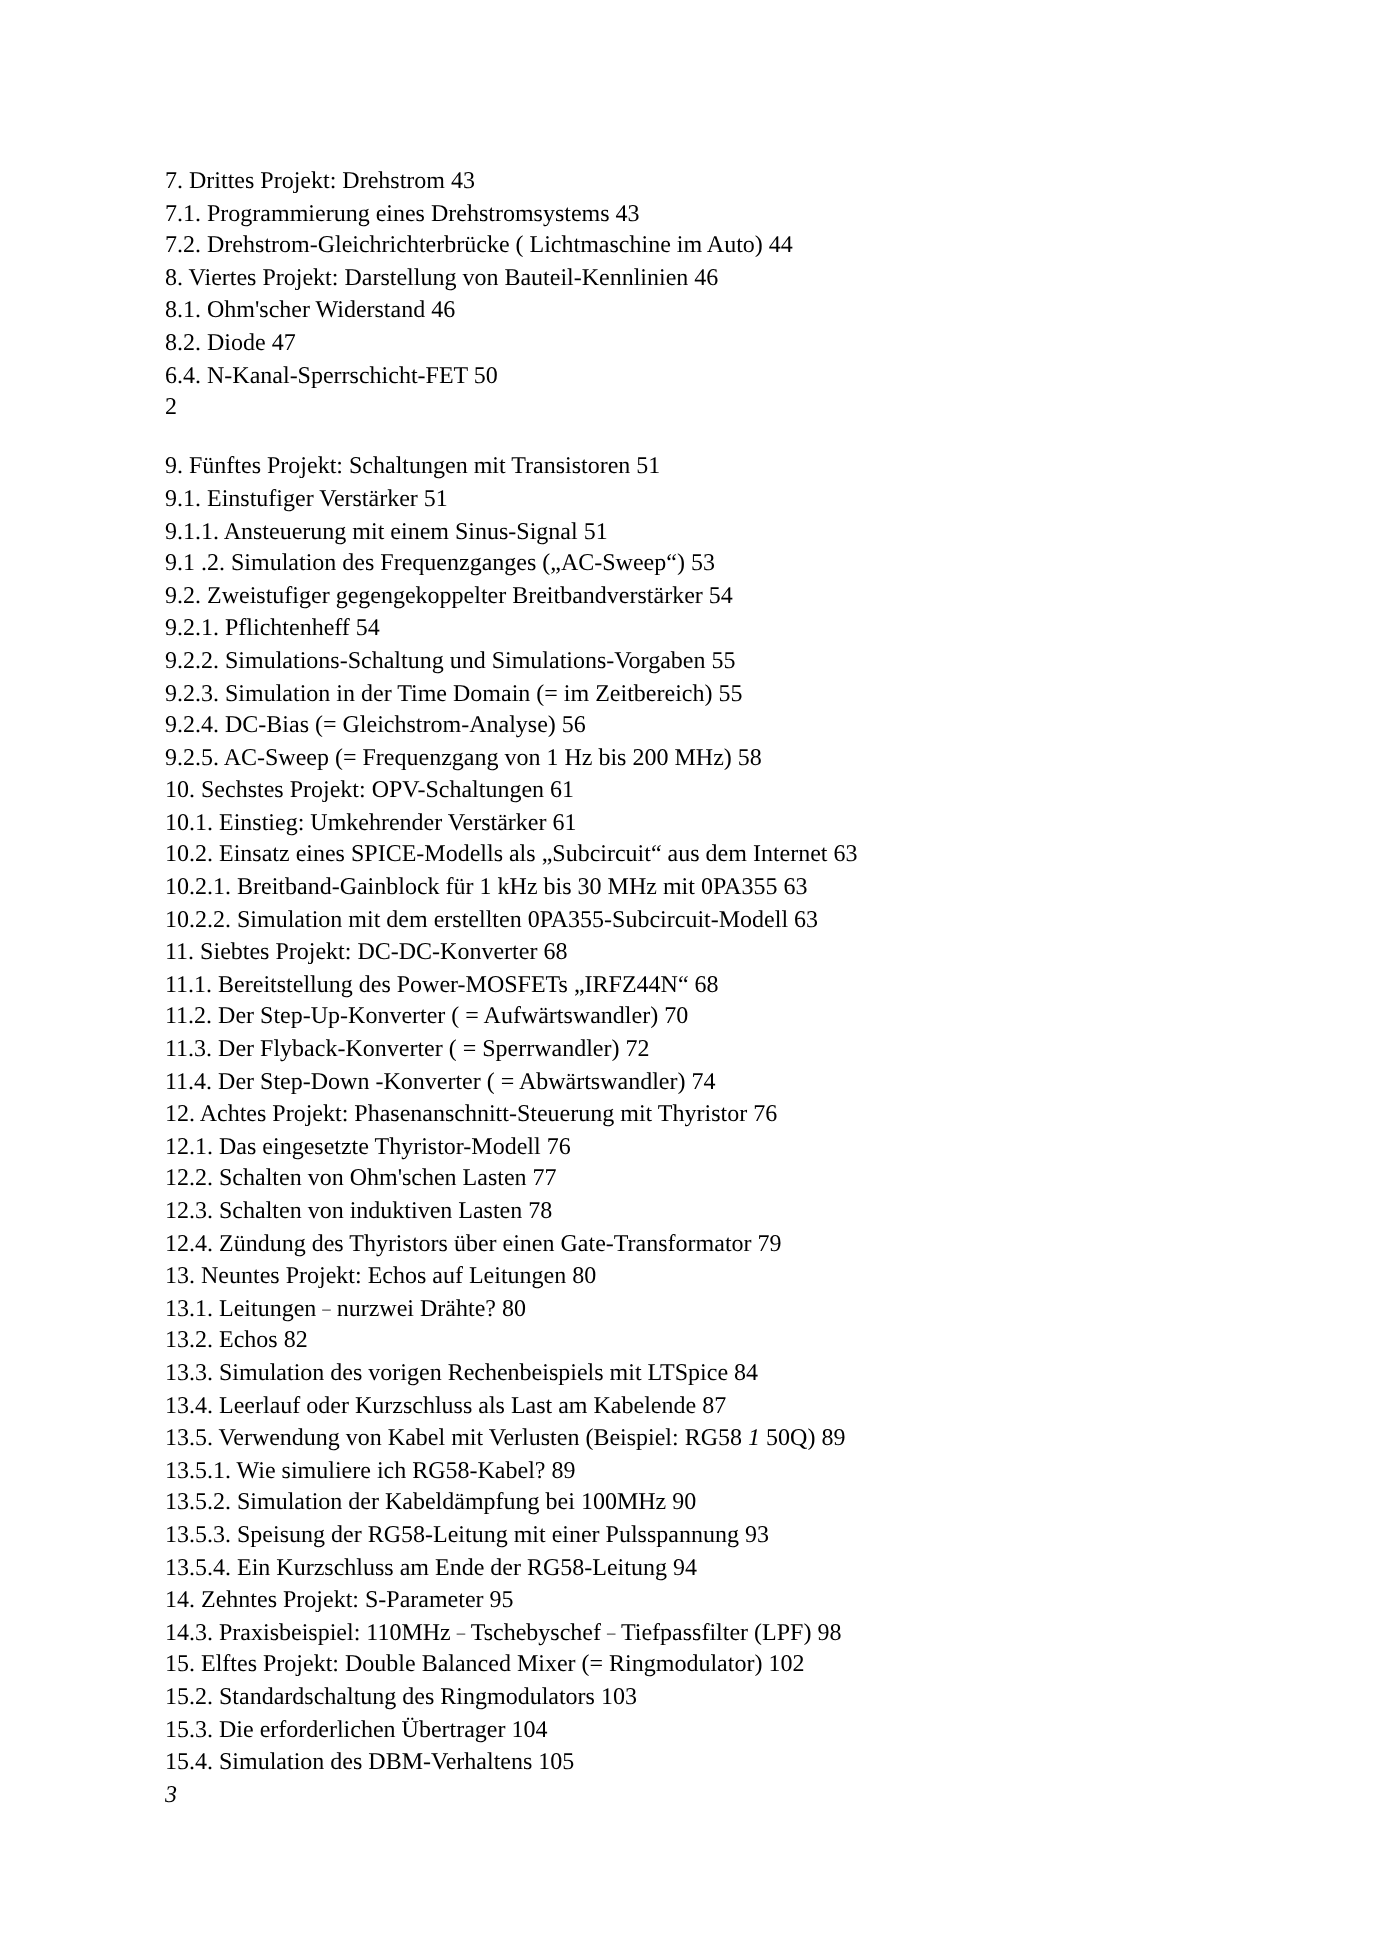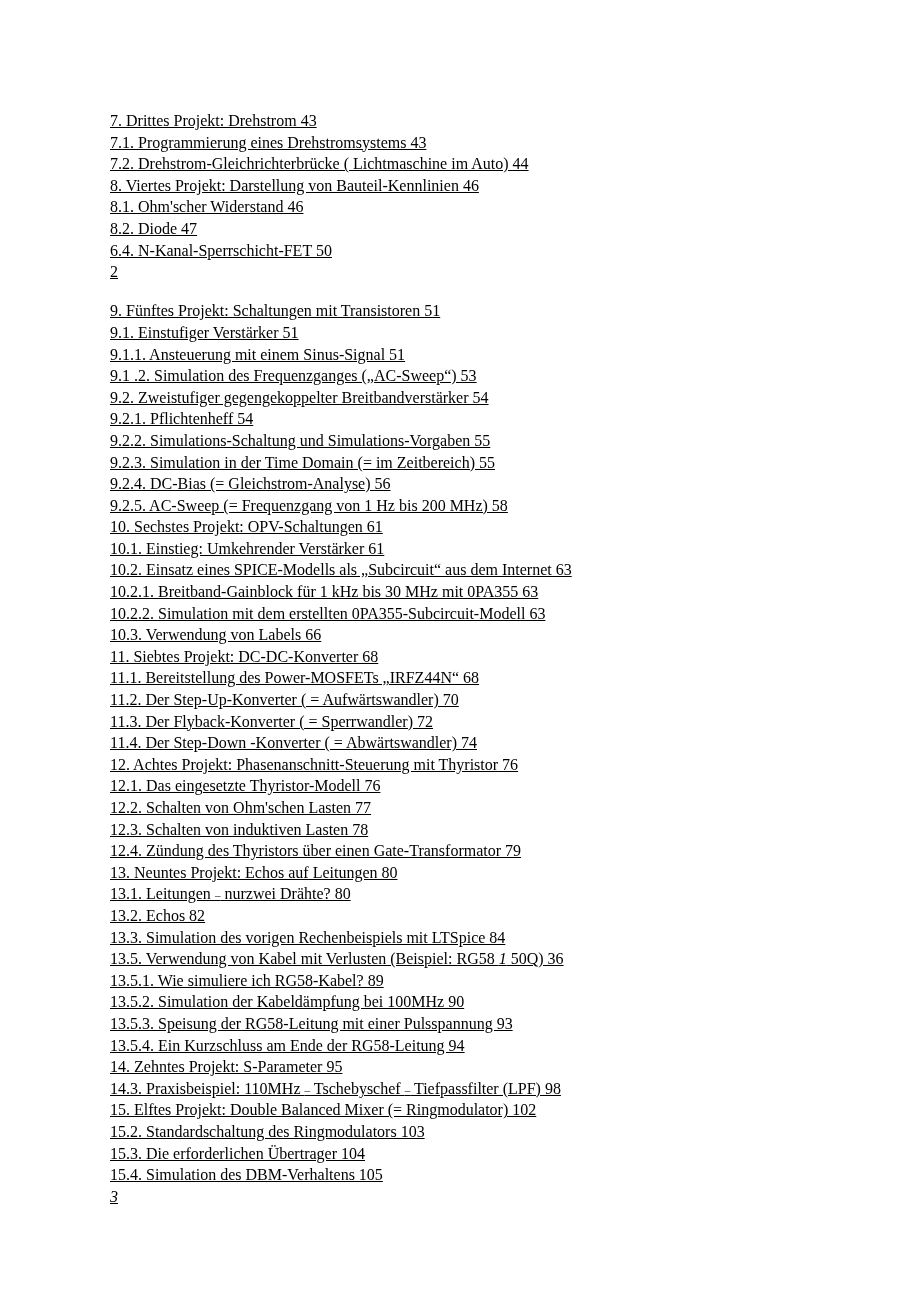--- a/index.html
+++ b/index.html
@@ -8,21 +8,20 @@
       line-height: 1.35;
       color: #000;
       background: #fff;
       margin: 0;
       padding: 110px 110px 80px 110px;
       width: 920px;
       box-sizing: border-box;
     }
     .toc-line {
       white-space: pre-wrap;
-      text-decoration: underline;
     }
     .page-marker {
       font-style: italic;
     }
     .spacer {
       height: 1.1em;
     }
     .smalldash {
       font-size: 0.7em;
       vertical-align: middle;
@@ -55,39 +54,39 @@
   <div class="toc-line">9.2.1. Pflichtenheff 54</div>
   <div class="toc-line">9.2.2. Simulations-Schaltung und Simulations-Vorgaben 55</div>
   <div class="toc-line">9.2.3. Simulation in der Time Domain (= im Zeitbereich) 55</div>
   <div class="toc-line">9.2.4. DC-Bias (= Gleichstrom-Analyse) 56</div>
   <div class="toc-line">9.2.5. AC-Sweep (= Frequenzgang von 1 Hz bis 200 MHz) 58</div>
   <div class="toc-line">10. Sechstes Projekt: OPV-Schaltungen 61</div>
   <div class="toc-line">10.1. Einstieg: Umkehrender Verstärker 61</div>
   <div class="toc-line">10.2. Einsatz eines SPICE-Modells als „Subcircuit“ aus dem Internet 63</div>
   <div class="toc-line">10.2.1. Breitband-Gainblock für 1 kHz bis 30 MHz mit 0PA355 63</div>
   <div class="toc-line">10.2.2. Simulation mit dem erstellten 0PA355-Subcircuit-Modell 63</div>
-  <div class="toc-line">10.3. Verwendung von Labels 66</div>
   <div class="toc-line">11. Siebtes Projekt: DC-DC-Konverter 68</div>
   <div class="toc-line">11.1. Bereitstellung des Power-MOSFETs „IRFZ44N“ 68</div>
   <div class="toc-line">11.2. Der Step-Up-Konverter ( = Aufwärtswandler) 70</div>
   <div class="toc-line">11.3. Der Flyback-Konverter ( = Sperrwandler) 72</div>
   <div class="toc-line">11.4. Der Step-Down -Konverter ( = Abwärtswandler) 74</div>
   <div class="toc-line">12. Achtes Projekt: Phasenanschnitt-Steuerung mit Thyristor 76</div>
   <div class="toc-line">12.1. Das eingesetzte Thyristor-Modell 76</div>
   <div class="toc-line">12.2. Schalten von Ohm'schen Lasten 77</div>
   <div class="toc-line">12.3. Schalten von induktiven Lasten 78</div>
   <div class="toc-line">12.4. Zündung des Thyristors über einen Gate-Transformator 79</div>
   <div class="toc-line">13. Neuntes Projekt: Echos auf Leitungen 80</div>
 
   <div class="toc-line"><span>13.1. Leitungen </span><span class="smalldash">–</span><span> nurzwei Drähte? 80</span></div>
 
   <div class="toc-line">13.2. Echos 82</div>
   <div class="toc-line">13.3. Simulation des vorigen Rechenbeispiels mit LTSpice 84</div>
+  <div class="toc-line">13.4. Leerlauf oder Kurzschluss als Last am Kabelende 87</div>
 
-  <div class="toc-line"><span>13.5. Verwendung von Kabel mit Verlusten (Beispiel: RG58 </span><span class="ital">1</span><span> 50Q) 36</span></div>
+  <div class="toc-line"><span>13.5. Verwendung von Kabel mit Verlusten (Beispiel: RG58 </span><span class="ital">1</span><span> 50Q) 89</span></div>
 
   <div class="toc-line">13.5.1. Wie simuliere ich RG58-Kabel? 89</div>
   <div class="toc-line">13.5.2. Simulation der Kabeldämpfung bei 100MHz 90</div>
   <div class="toc-line">13.5.3. Speisung der RG58-Leitung mit einer Pulsspannung 93</div>
   <div class="toc-line">13.5.4. Ein Kurzschluss am Ende der RG58-Leitung 94</div>
   <div class="toc-line">14. Zehntes Projekt: S-Parameter 95</div>
 
   <div class="toc-line"><span>14.3. Praxisbeispiel: 110MHz </span><span class="smalldash">–</span><span> Tschebyschef </span><span class="smalldash">–</span><span> Tiefpassfilter (LPF) 98</span></div>
 
   <div class="toc-line">15. Elftes Projekt: Double Balanced Mixer (= Ringmodulator) 102</div>

